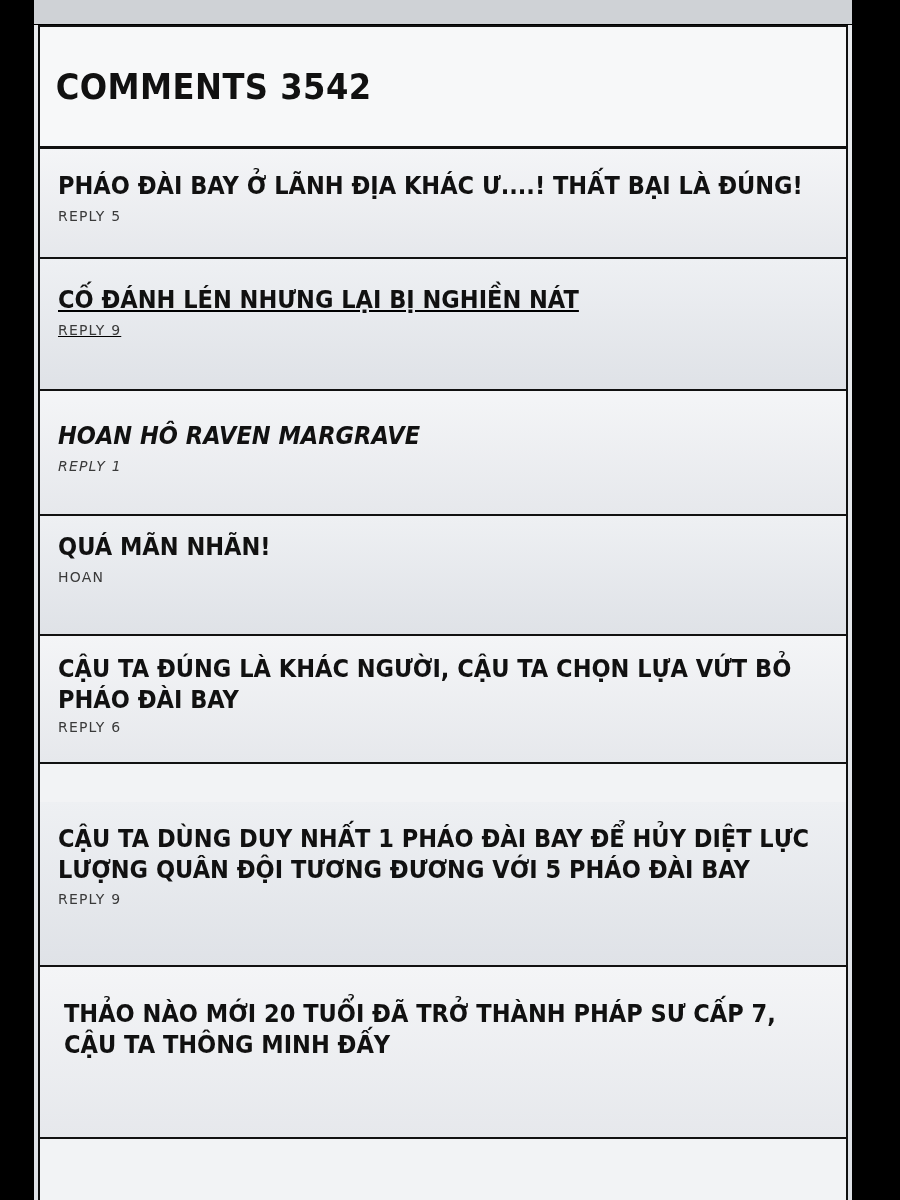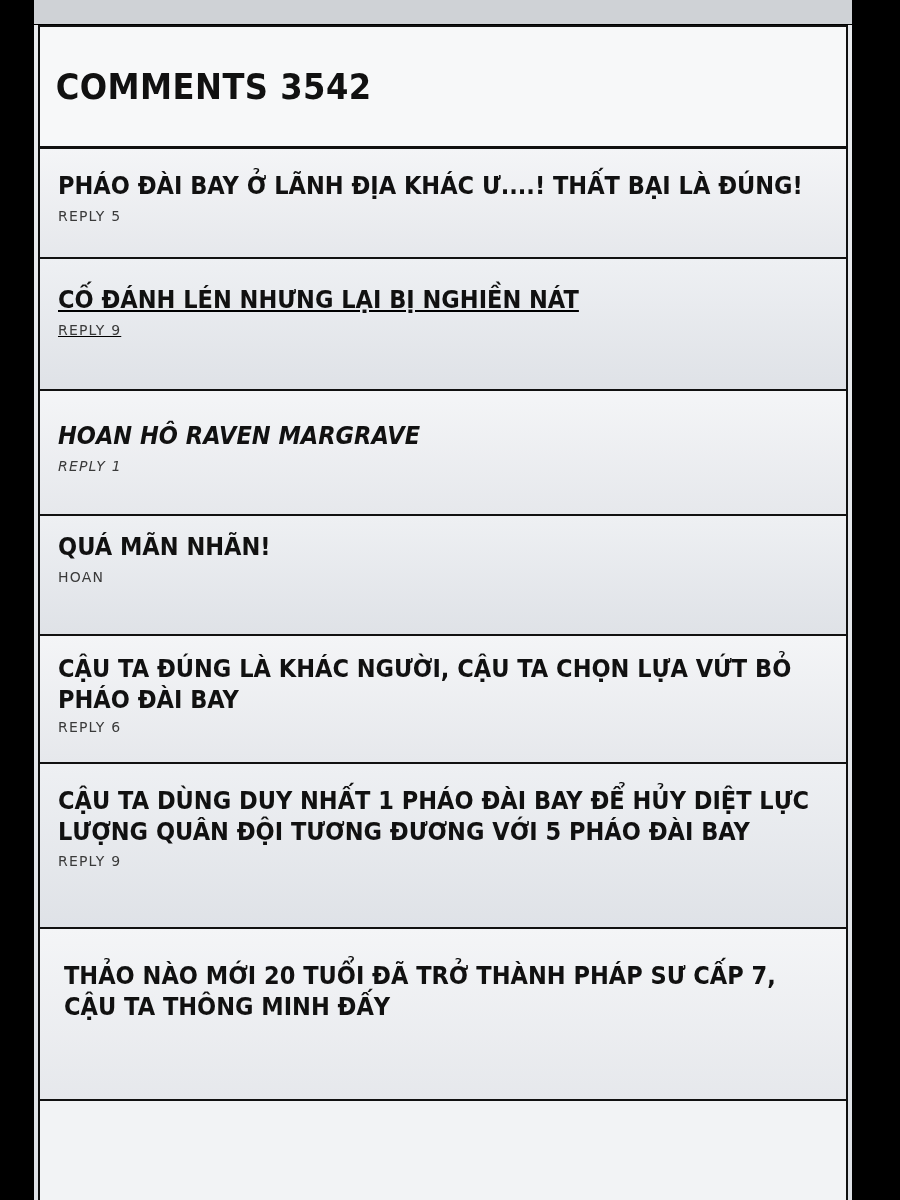--- a/index.html
+++ b/index.html
@@ -111,21 +111,21 @@
     color: #3a3a3a;
     margin: 0;
     padding-bottom: 2px;
   }
   
   .h1 { min-height: 110px; padding-top: 22px; }
   .h2 { min-height: 132px; padding-top: 26px; text-decoration: underline; }
   .h3 { min-height: 125px; padding-top: 30px; font-style: italic; }
   .h4 { min-height: 120px; }
   .h5 { min-height: 128px; padding-top: 18px; }
-  .h6 { min-height: 165px; padding-top: 22px; }
+  .h6 { min-height: 165px; padding-top: 22px; margin-top: 38px; }
   .h7 { min-height: 172px; padding-top: 32px; padding-left: 24px; }
   .h8 { min-height: 80px; padding-top: 28px; border-bottom: none; }
   .tight .c-reply { margin-top: -2px; }
 </style>
 </head>
 <body>
 
 <div class="page">
 
   <div class="gutter-left"></div>

